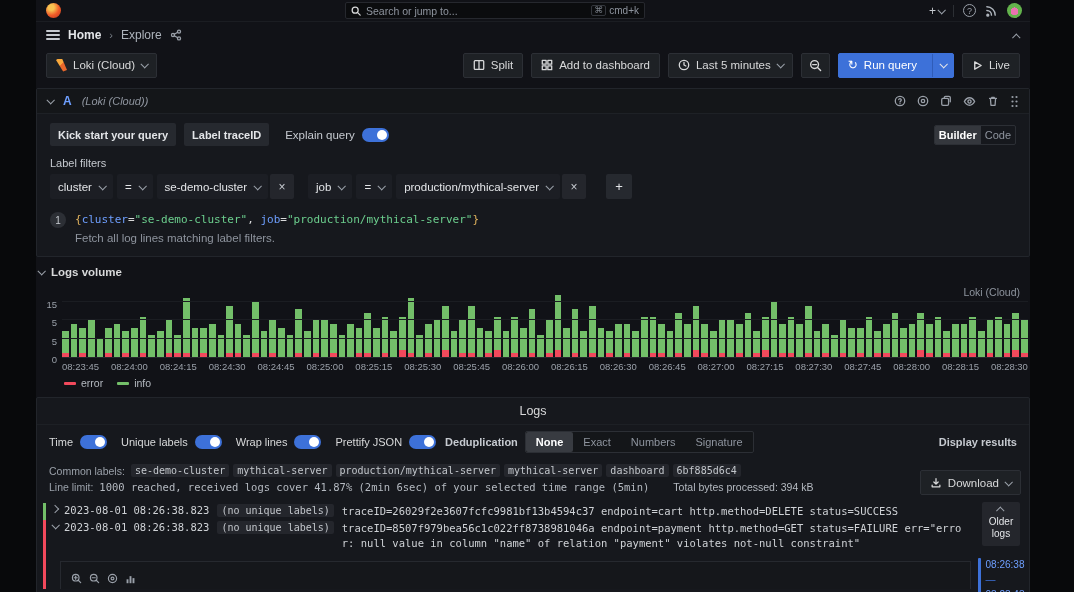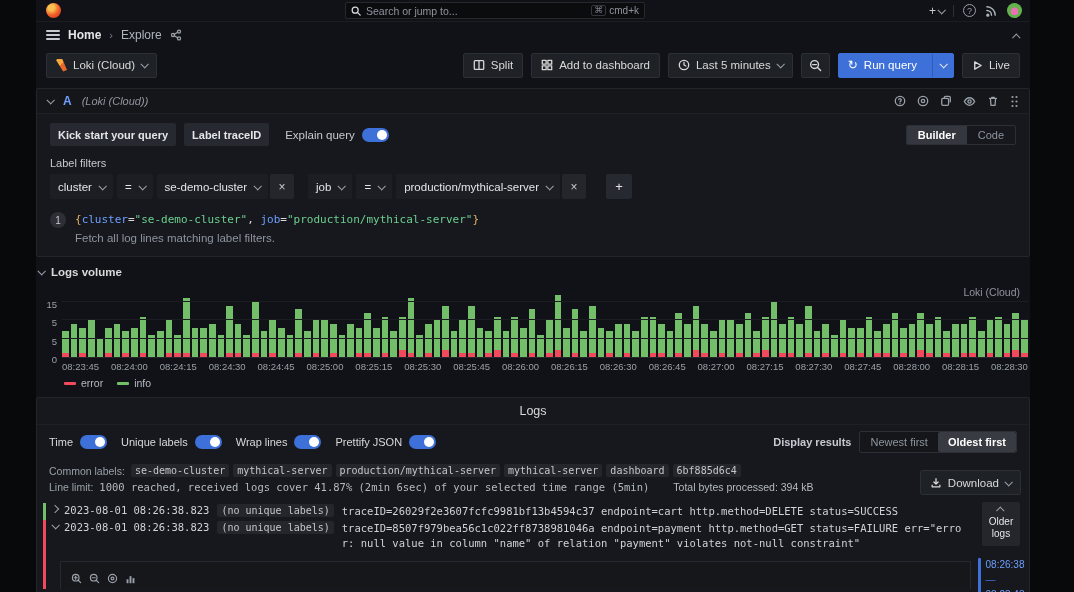--- a/index.html
+++ b/index.html
@@ -54,21 +54,21 @@
   .q-ref { color:#6e9fff; font-weight:700; font-size:12px; }
   .q-ds { color:#8e949e; font-size:11px; font-style:italic; }
   .qhead-icons { margin-left:auto; display:flex; align-items:center; gap:11px; color:#9aa0a9; }
   .qbody { padding:9px 13px 12px; }
   .qrow1 { display:flex; align-items:center; gap:8px; }
   .btn-sm { height:23px; padding:0 8px; display:inline-flex; align-items:center; background:#26292f; border-radius:2px; font-size:11px; font-weight:600; color:#e3e5e8; }
   .explain { display:flex; align-items:center; gap:7px; margin-left:8px; font-size:11.5px; color:#c6cad0; }
   .switch { width:27px; height:14px; border-radius:8px; background:#3d71d9; position:relative; }
   .switch i { position:absolute; right:2px; top:2px; width:10px; height:10px; border-radius:50%; background:#fff; }
   .mode-toggle { margin-left:auto; display:flex; border:1px solid #2c2f35; border-radius:2px; overflow:hidden; }
-  .mode-toggle span { padding:3px 11px; font-size:11px; color:#8e949e; }
+  .mode-toggle span { padding:3px 4px; font-size:11px; color:#8e949e; }
   .mode-toggle .active { background:#34373d; color:#fff; font-weight:700; }
   .lf-title { margin:11px 0 5px; font-size:11px; color:#c6cad0; }
   .lf-row { display:flex; align-items:center; gap:6px; flex-wrap:nowrap; }
   .seg { height:25px; display:inline-flex; align-items:center; gap:7px; padding:0 8px; background:#1c1e24; border-radius:2px; font-size:11.5px; color:#e3e5e8; }
   .seg-x { height:25px; width:24px; display:inline-flex; align-items:center; justify-content:center; background:#24262c; border-radius:2px; color:#c6cad0; font-size:12px; margin-left:-2px; }
   .seg-plus { height:25px; width:26px; display:inline-flex; align-items:center; justify-content:center; background:#26292f; border-radius:2px; color:#e3e5e8; font-size:13px; margin-left:6px; }
   .filter-group { display:flex; align-items:center; gap:4px; margin-right:8px; }
   .qpreview { margin-top:13px; display:flex; align-items:flex-start; gap:9px; }
   .lineno { width:16px; height:16px; border-radius:50%; background:#2c2f35; color:#c6cad0; font-size:10px; display:flex; align-items:center; justify-content:center; flex:none; }
   .qcode { font-family:"DejaVu Sans Mono", monospace; font-size:11px; line-height:16px; }
@@ -861,26 +861,31 @@
               <i></i>
             </span>
           </span>
           <span class="ctl">
             <span>Prettify JSON</span>
             <span class="switch">
               <i></i>
             </span>
           </span>
         </span>
+      <span class="ctl">
+        <span class="dim-label">Deduplication</span>
+        <span class="optgroup">
+            <span class="active">None</span>
+            <span>Exact</span>
+            <span>Numbers</span>
+            <span>Signature</span>
+          </span>
+      </span>
       <span class="right">
         <span class="dim-label">Display results</span>
-        <span class="optgroup">
-            <span>Newest first</span>
-            <span class="active">Oldest first</span>
-          </span>
       </span>
     </div>
     <div class="meta">
       <span>Common labels:</span>
       <span class="badges">
           <span class="badge">se-demo-cluster</span>
           <span class="badge">mythical-server</span>
           <span class="badge">production/mythical-server</span>
           <span class="badge">mythical-server</span>
           <span class="badge">dashboard</span>

